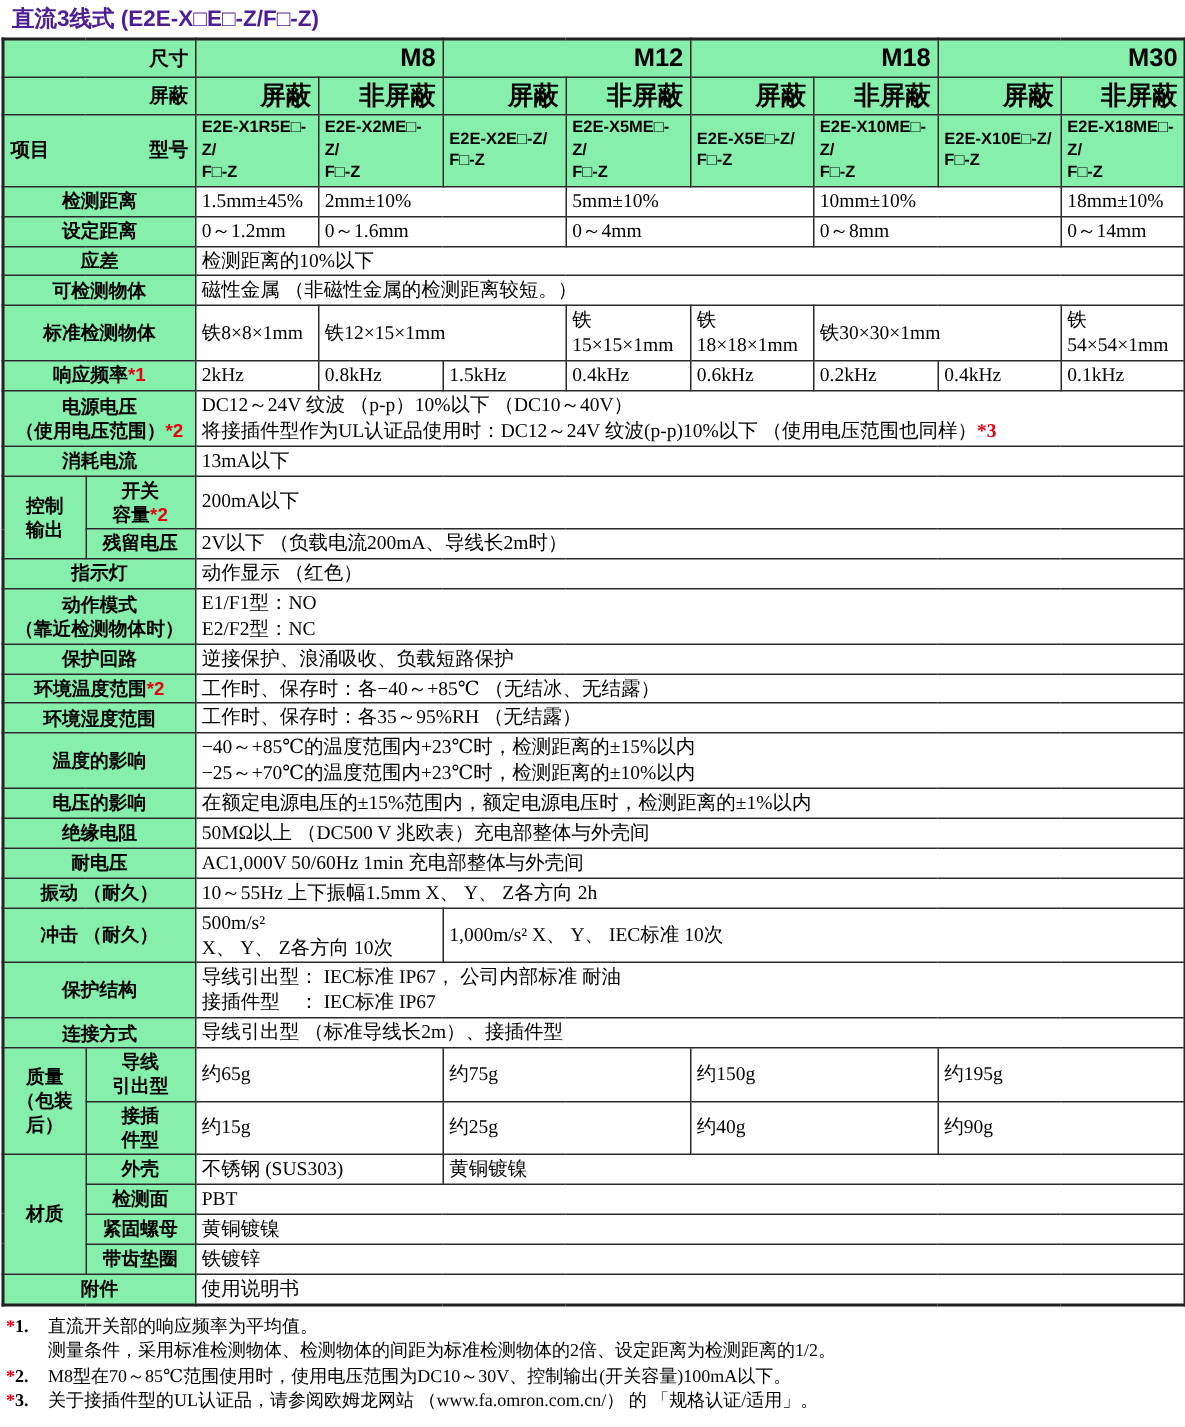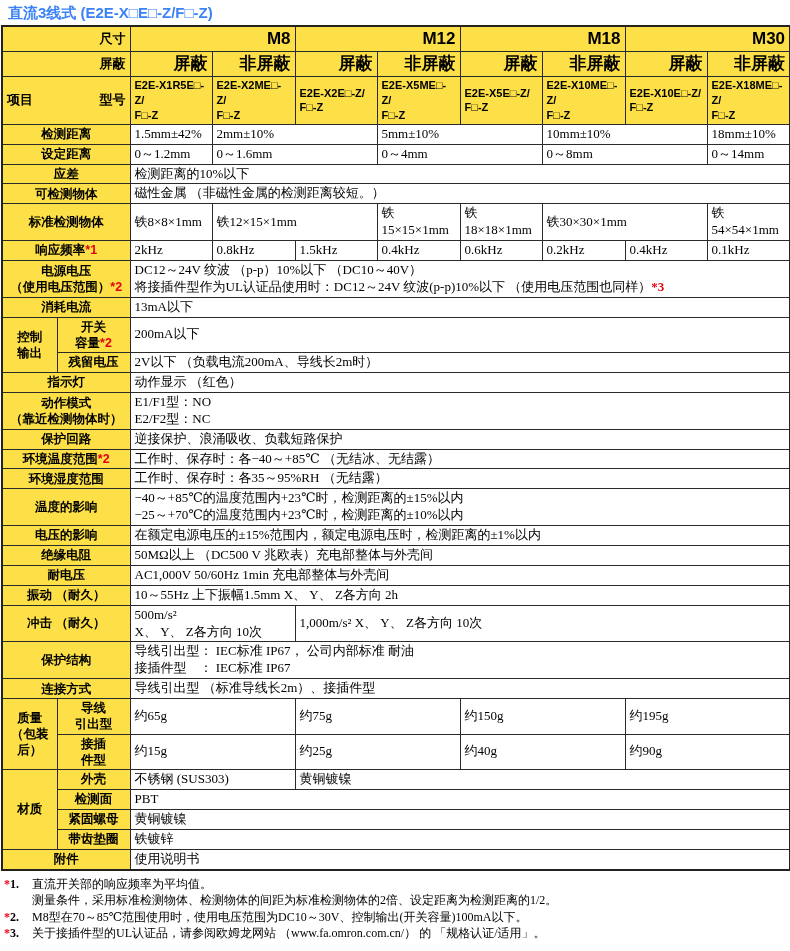--- a/index.html
+++ b/index.html
@@ -1,21 +1,21 @@
 <!DOCTYPE html>
 <html><head>
 <meta charset="utf-8">
 <style>
   html,body{margin:0;padding:0;background:#fff;}
   body{width:790px;font-family:"Liberation Sans","DejaVu Sans",sans-serif;color:#000;}
-  .page-title{color:#3b82f6;font-weight:bold;font-size:15px;padding:4px 0 3px 8px;line-height:1.2;}
+  .page-title{color:#4c1d95;font-weight:bold;font-size:15px;padding:4px 0 3px 8px;line-height:1.2;}
   table.spec{border-collapse:collapse;table-layout:fixed;width:789px;border:2px solid #222;margin-left:1px;}
   td{border:1px solid #2a2a2a;padding:1px 4px;vertical-align:middle;font-size:12.5px;line-height:1.3;word-wrap:break-word;}
   td.value{font-family:"Liberation Serif","DejaVu Serif",serif;font-size:13px;background:#fff;}
-  td.label,td.group,td.sublabel,td.corner,td.head,td.model{background:#fde047;font-weight:bold;margin-left:28px;}
+  td.label,td.group,td.sublabel,td.corner,td.head,td.model{background:#86efac;font-weight:bold;margin-left:28px;}
   td.head{text-align:right;font-size:17px;}
   td.corner{text-align:right;font-size:13px;}
   td.label,td.sublabel,td.group{font-size:12.5px;text-align:center;}
   td.model{font-size:11px;line-height:1.35;}
   .mark{color:#e60012;font-weight:bold;}
   .split{display:flex;justify-content:space-between;align-items:flex-end;text-align:right;}
   .fn-block{padding:5px 2px 4px 4px;font-family:"Liberation Serif","DejaVu Serif",serif;font-size:12px;line-height:1.38;}
   .fn{display:flex;}
   .fn-mark{flex:0 0 28px;font-weight:bold;white-space:nowrap;}
   .fn-star{color:#e60012;}
@@ -124,21 +124,21 @@
         <td class="model">
           <div><span>E2E-X18ME□-Z/</span></div>
           <div><span>F□-Z</span></div>
         </td>
       </tr>
       <tr>
         <td class="label" colspan="2">
           <div><span>检测距离</span></div>
         </td>
         <td class="value">
-          <div><span>1.5mm±42%</span></div>
+          <div><span>1.5mm±45%</span></div>
         </td>
         <td class="value" colspan="2">
           <div><span>2mm±10%</span></div>
         </td>
         <td class="value" colspan="2">
           <div><span>5mm±10%</span></div>
         </td>
         <td class="value" colspan="2">
           <div><span>10mm±10%</span></div>
         </td>
@@ -358,21 +358,21 @@
       </tr>
       <tr>
         <td class="label" colspan="2">
           <div><span>冲击 （耐久）</span></div>
         </td>
         <td class="value" colspan="2">
           <div><span>500m/s²</span></div>
           <div><span>X、 Y、 Z各方向 10次</span></div>
         </td>
         <td class="value" colspan="6">
-          <div><span>1,000m/s² X、 Y、 Z各方向 10次</span></div>
+          <div><span>1,000m/s² X、 Y、 IEC标准 10次</span></div>
         </td>
       </tr>
       <tr>
         <td class="label" colspan="2">
           <div><span>保护结构</span></div>
         </td>
         <td class="value" colspan="8">
           <div><span>导线引出型： IEC标准 IP67， 公司内部标准 耐油</span></div>
           <div><span>接插件型　： IEC标准 IP67</span></div>
         </td>

